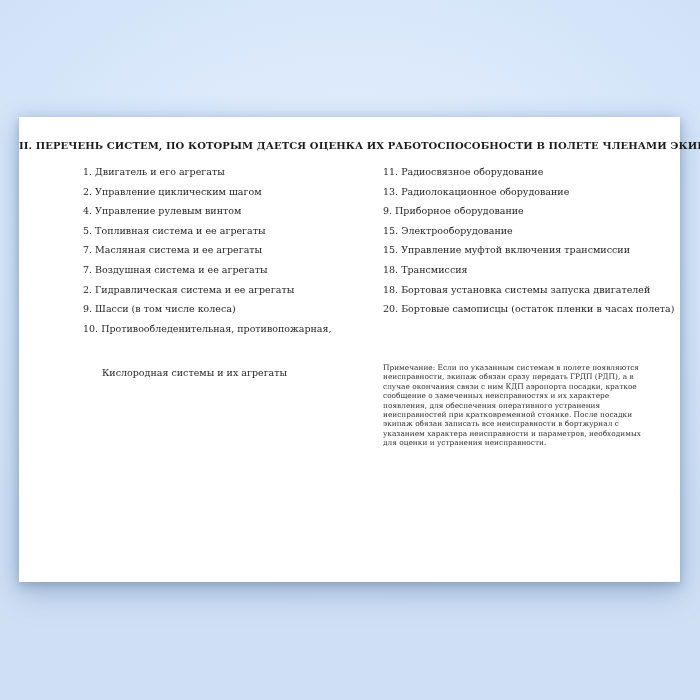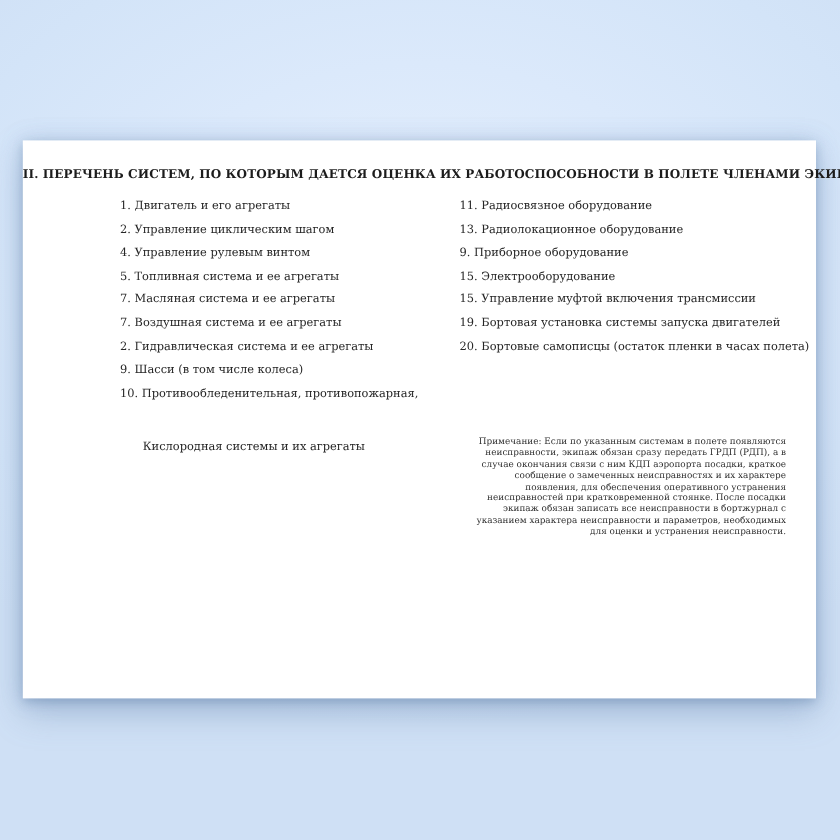--- a/index.html
+++ b/index.html
@@ -38,40 +38,40 @@
     color: #1c1c1c;
     letter-spacing: 0.1px;
     white-space: nowrap;
   }
   .col {
     position: absolute;
     top: 48px;
     color: #262626;
     font-size: 9.5px;
   }
-  .col-left  { left: 81px;  width: 296px; }
+  .col-left  { left: 64px;  width: 296px; }
   .col-right { left: 364px; width: 290px; }
   .item {
     height: 19.6px;
     line-height: 13px;
     white-space: nowrap;
   }
   .item.cont {
     padding-left: 19px;
     margin-top: 25px;
   }
   .note {
     position: absolute;
     left: 364px;
     top: 246px;
     width: 272px;
     font-size: 7.4px;
     line-height: 9.4px;
     color: #2e2e2e;
-    text-align: right;
+    text-align: left;
   }
 </style>
 </head>
 <body>
 
 <div class="backdrop">
   <div class="sheet">
 
     <div class="doc-title">II. ПЕРЕЧЕНЬ СИСТЕМ, ПО КОТОРЫМ ДАЕТСЯ ОЦЕНКА ИХ РАБОТОСПОСОБНОСТИ В ПОЛЕТЕ ЧЛЕНАМИ ЭКИПАЖА</div>
 
@@ -87,20 +87,21 @@
       <div class="item">10. Противообледенительная, противопожарная,</div>
       <div class="item cont">Кислородная системы и их агрегаты</div>
     </div>
 
     <div class="col col-right">
       <div class="item">11. Радиосвязное оборудование</div>
       <div class="item">13. Радиолокационное оборудование</div>
       <div class="item">9. Приборное оборудование</div>
       <div class="item">15. Электрооборудование</div>
       <div class="item">15. Управление муфтой включения трансмиссии</div>
-      <div class="item">19. Бортовая установка системы запуска двигателей</div>
+      <div class="item">18. Трансмиссия</div>
+      <div class="item">18. Бортовая установка системы запуска двигателей</div>
       <div class="item">20. Бортовые самописцы (остаток пленки в часах полета)</div>
     </div>
 
     <div class="note">Примечание: Если по указанным системам в полете появляются неисправности, экипаж обязан сразу передать ГРДП (РДП), а в случае окончания связи с ним КДП аэропорта посадки, краткое сообщение о замеченных неисправностях и их характере появления, для обеспечения оперативного устранения неисправностей при кратковременной стоянке. После посадки экипаж обязан записать все неисправности в бортжурнал с указанием характера неисправности и параметров, необходимых для оценки и устранения неисправности.</div>
 
   </div>
 </div>
 
 </body></html>

